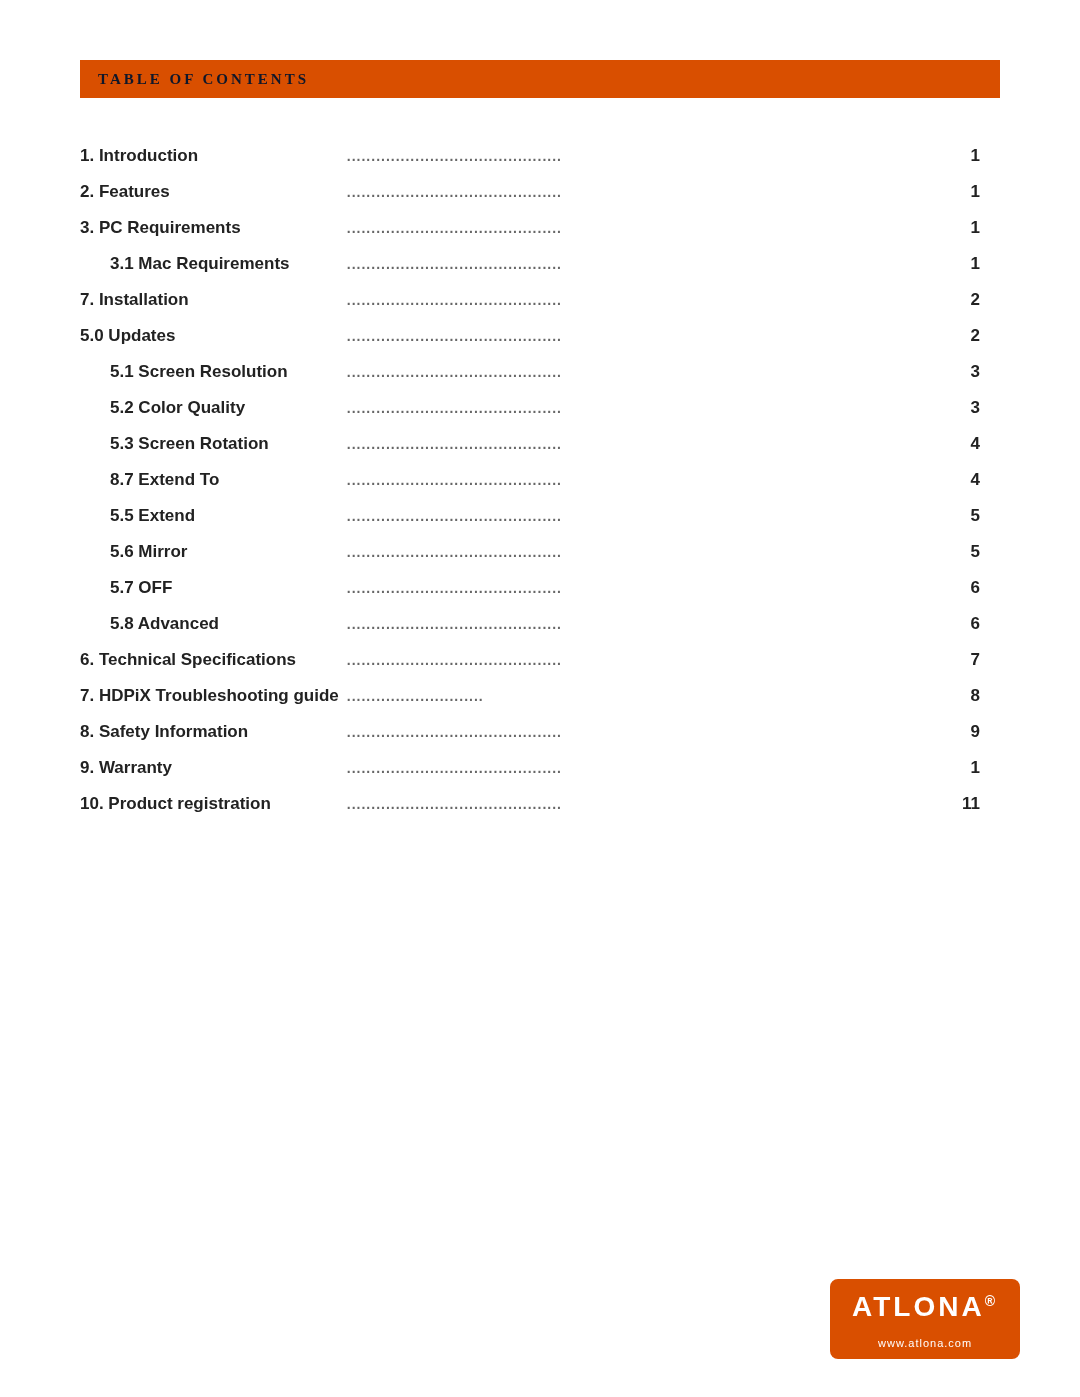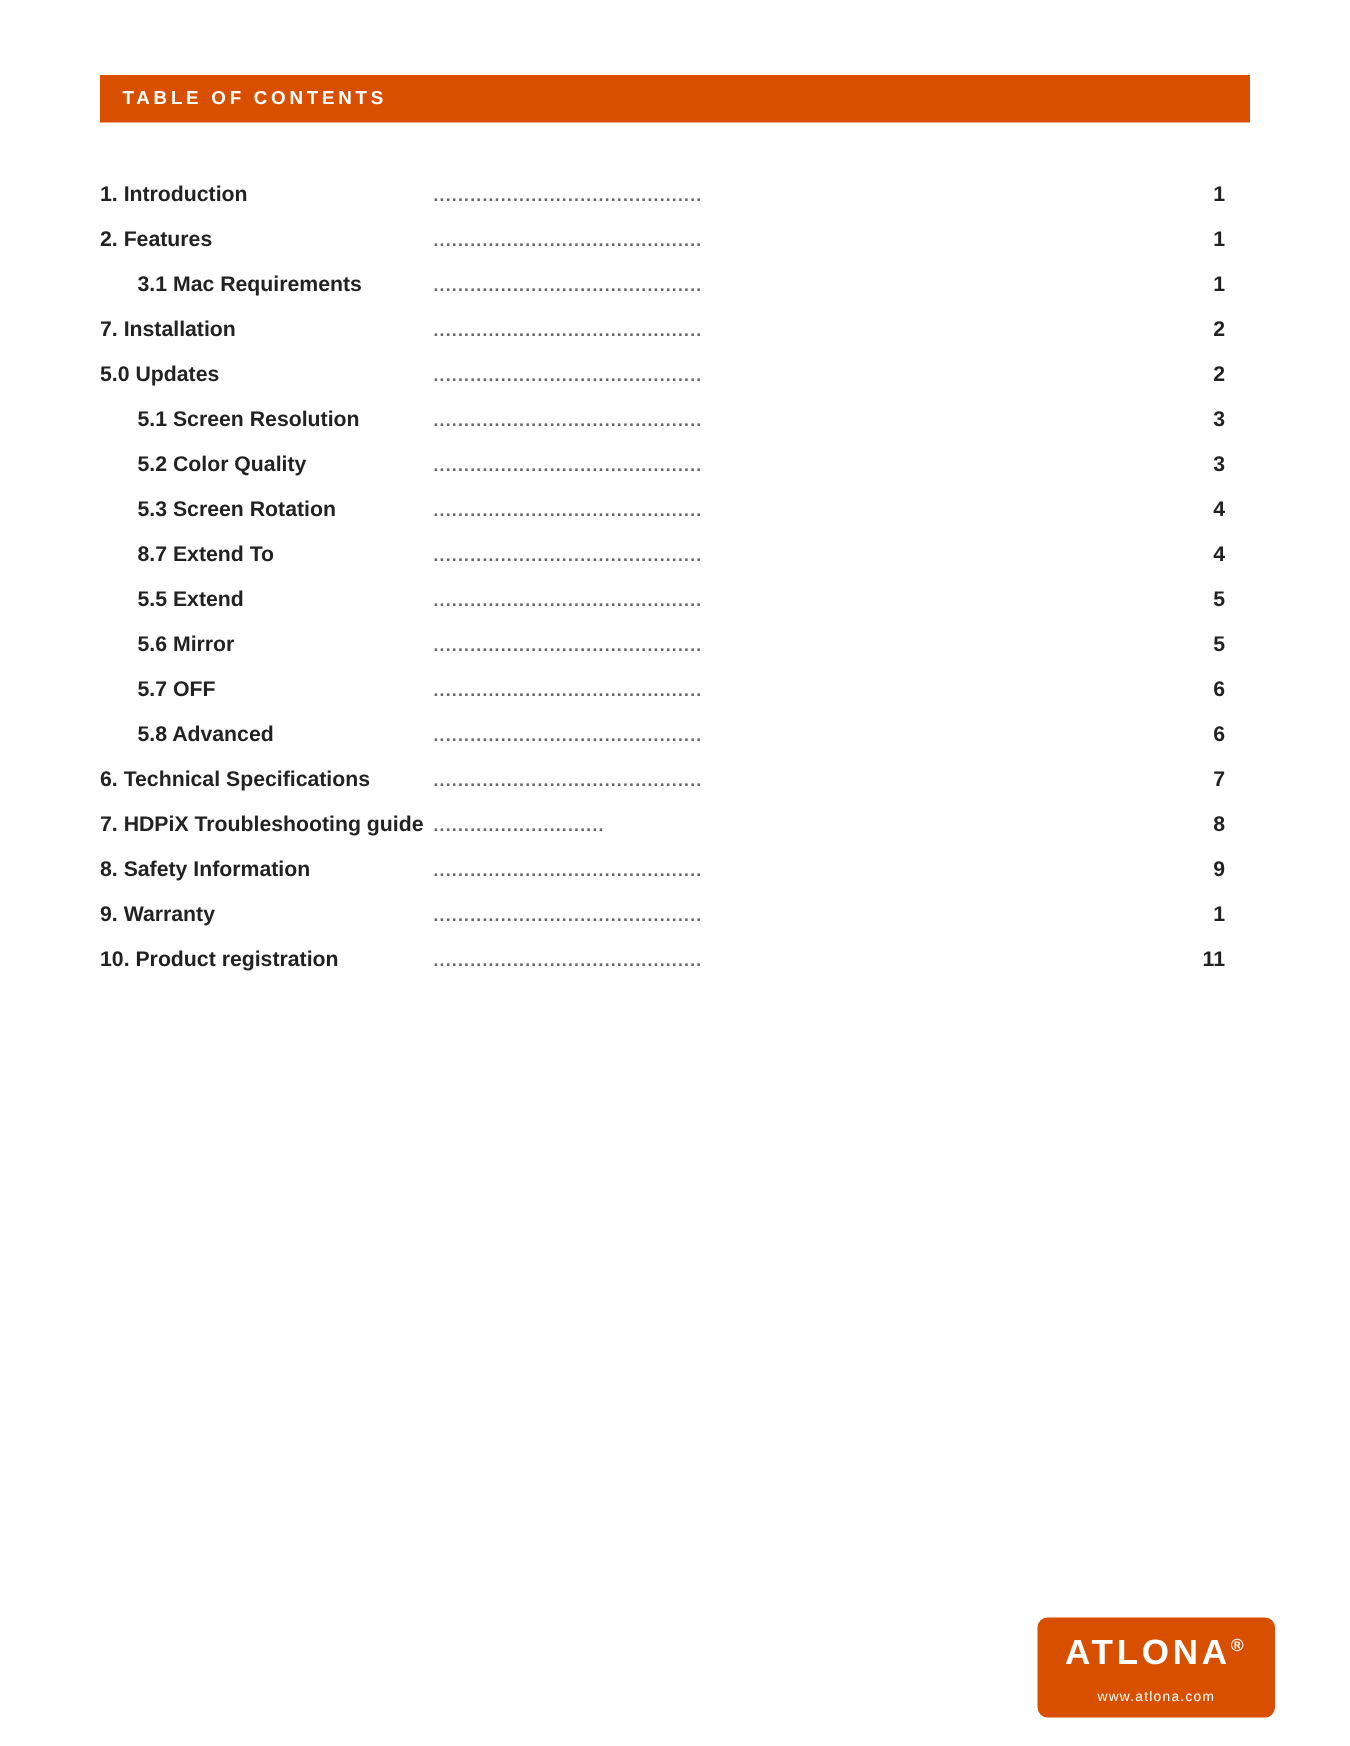--- a/index.html
+++ b/index.html
@@ -26,25 +26,25 @@
 
     .toc-header {
       background-color: #d94f00;
       padding: 10px 18px;
       margin-bottom: 30px;
       display: inline-block;
       width: 100%;
     }
 
     .toc-header-text {
-      color: #ffffff;
+      color: #0f172a;
       font-size: 15px;
       font-weight: bold;
       letter-spacing: 3px;
-      font-family: Liberation Sans, sans-serif;
+      font-family: Liberation Serif, serif;
       text-transform: uppercase;
     }
 
     .toc-table {
       width: 100%;
       border-collapse: collapse;
       margin-top: 10px;
     }
 
     .toc-table tr {
@@ -68,21 +68,21 @@
     .toc-page-num {
       font-size: 17px;
       color: #222222;
       text-align: right;
       width: 40px;
       padding-right: 20px;
     }
 
     .atlona-logo-container {
       position: absolute;
-      bottom: 23px;
+      bottom: 38px;
       right: 60px;
       background-color: #d94f00;
       border-radius: 8px;
       padding: 14px 22px 10px 22px;
       display: flex;
       flex-direction: column;
       align-items: center;
       justify-content: center;
     }
 
@@ -143,20 +143,27 @@
           <td class="toc-page-num">1</td>
         </tr>
         <tr>
           <td class="toc-item-label">2.  Features</td>
           <td class="dots-cell">
             <span class="dots-fill">............................................</span>
           </td>
           <td class="toc-page-num">1</td>
         </tr>
         <tr>
+          <td class="toc-item-label">3.  PC Requirements</td>
+          <td class="dots-cell">
+            <span class="dots-fill">............................................</span>
+          </td>
+          <td class="toc-page-num">1</td>
+        </tr>
+        <tr>
           <td class="toc-item-label indented">3.1 Mac Requirements</td>
           <td class="dots-cell">
             <span class="dots-fill">............................................</span>
           </td>
           <td class="toc-page-num">1</td>
         </tr>
         <tr>
           <td class="toc-item-label">7.  Installation</td>
           <td class="dots-cell">
             <span class="dots-fill">............................................</span>

